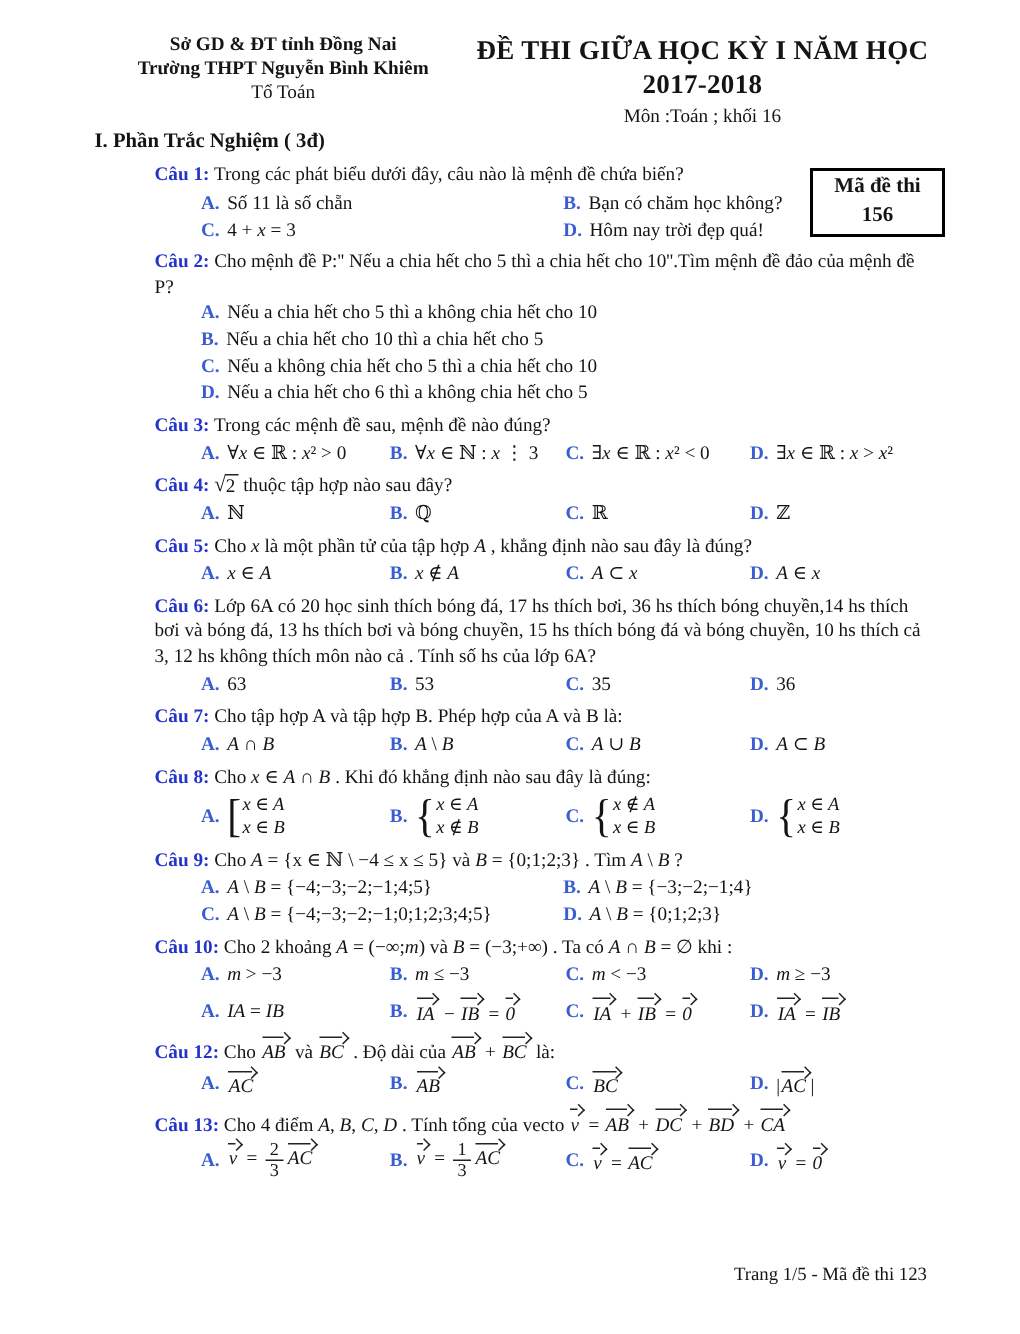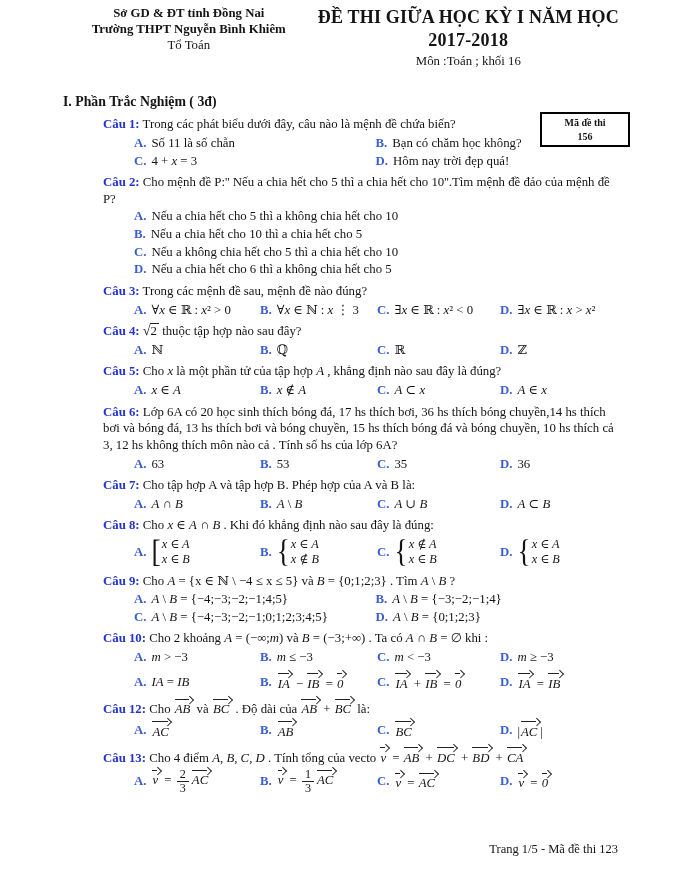--- a/index.html
+++ b/index.html
@@ -7,33 +7,33 @@
     --oblue:#3a5ed2;
     --ink:#141414;
   }
   html,body{margin:0;padding:0;}
   body{
     width:680px;height:889px;position:relative;overflow:hidden;
     background:#ffffff;color:var(--ink);
     font-family:"Liberation Serif","DejaVu Serif",serif;
     font-size:12.8px;line-height:1.3;
   }
-  .page{position:absolute;inset:0;padding:6px 58px 0 63px;box-sizing:border-box;}
+  .page{position:absolute;inset:0;padding:22px 58px 0 63px;box-sizing:border-box;}
   .header{display:flex;}
   .header-left{width:45%;text-align:center;line-height:1.25;}
   .header-right{width:55%;text-align:center;line-height:1.3;}
   .bold{font-weight:bold;}
   .italic{}
   .title{font-weight:bold;font-size:18px;letter-spacing:0.2px;}
   .exam-code-box{
     position:absolute;top:112px;right:50px;min-width:66px;
     border:2px solid #000;padding:2px 10px;text-align:center;
-    font-weight:bold;font-size:10px;line-height:1.35;
+    font-weight:bold;font-size:14px;line-height:1.35;
   }
-  .section-title{font-weight:bold;font-size:13.8px;margin-top:24px;}
+  .section-title{font-weight:bold;font-size:13.8px;}
   .q{margin-top:5px;margin-left:40px;}
   .qstem{}
   .qlabel{color:var(--qblue);font-weight:bold;}
   .opts{margin-left:31px;margin-top:1px;}
   .opts.cols4{display:grid;grid-template-columns:25.8% 24% 25.2% 25%;}
   .opts.cols2{display:grid;grid-template-columns:49.5% 50.5%;}
   .opts.rows .opt{display:flex;}
   .opt{display:flex;align-items:center;margin-top:1px;white-space:nowrap;}
   .okey{color:var(--oblue);font-weight:bold;margin-right:5px;flex:none;}
   .otext{}

